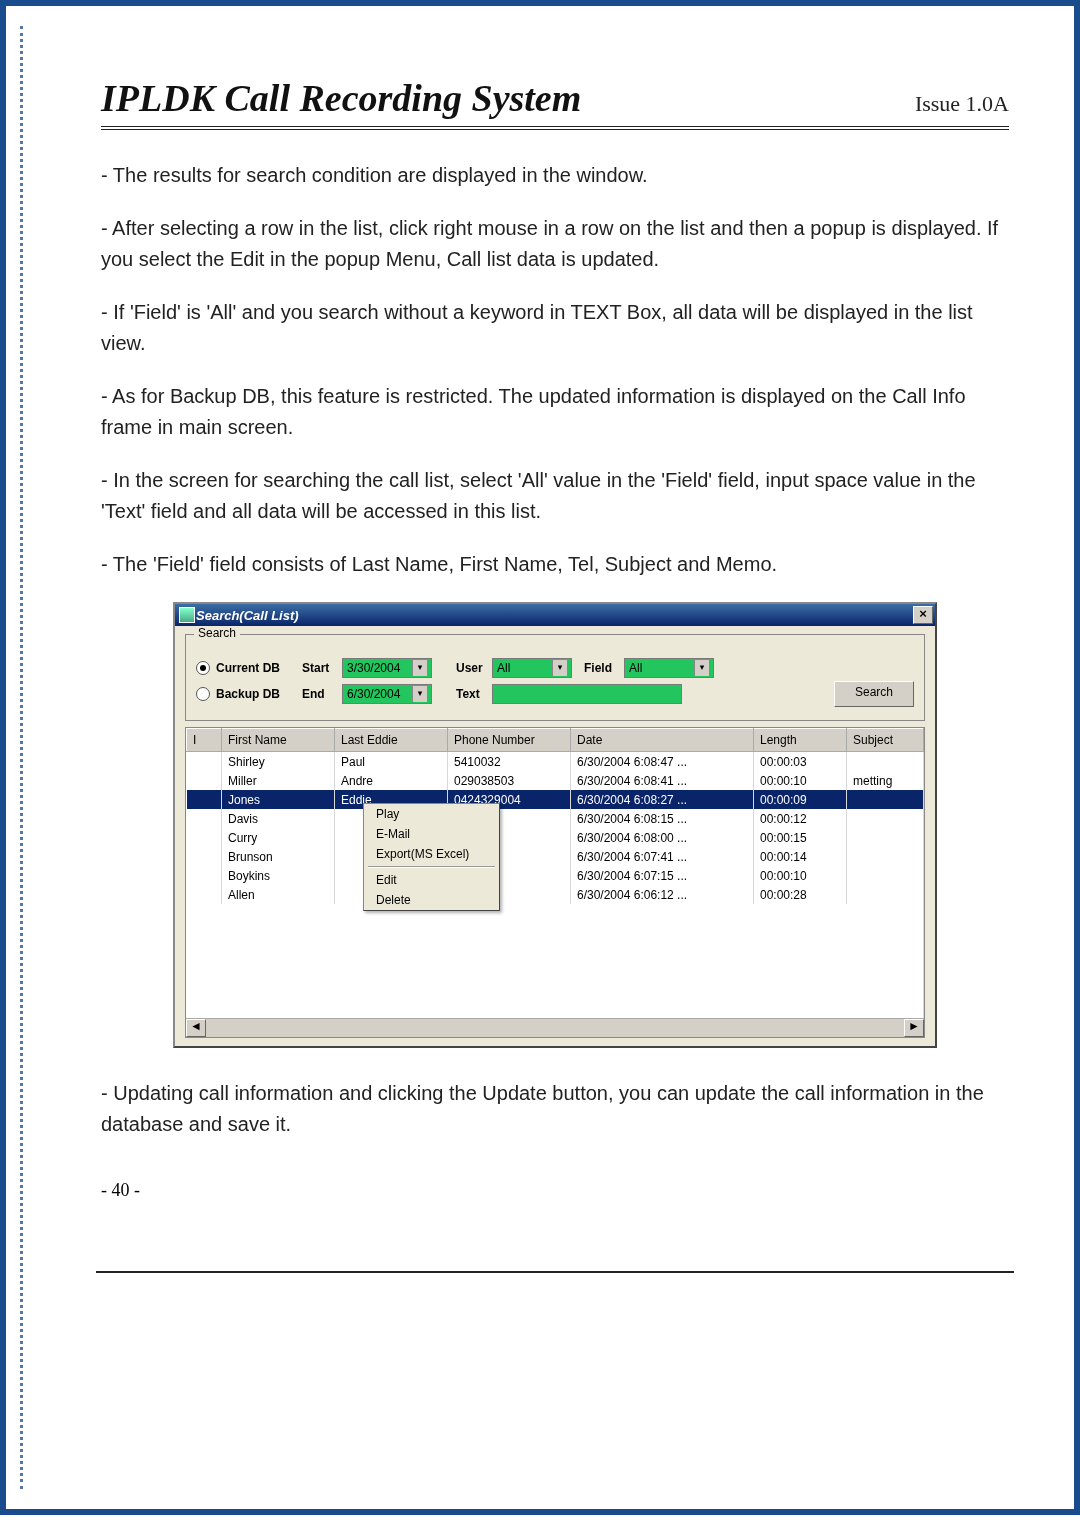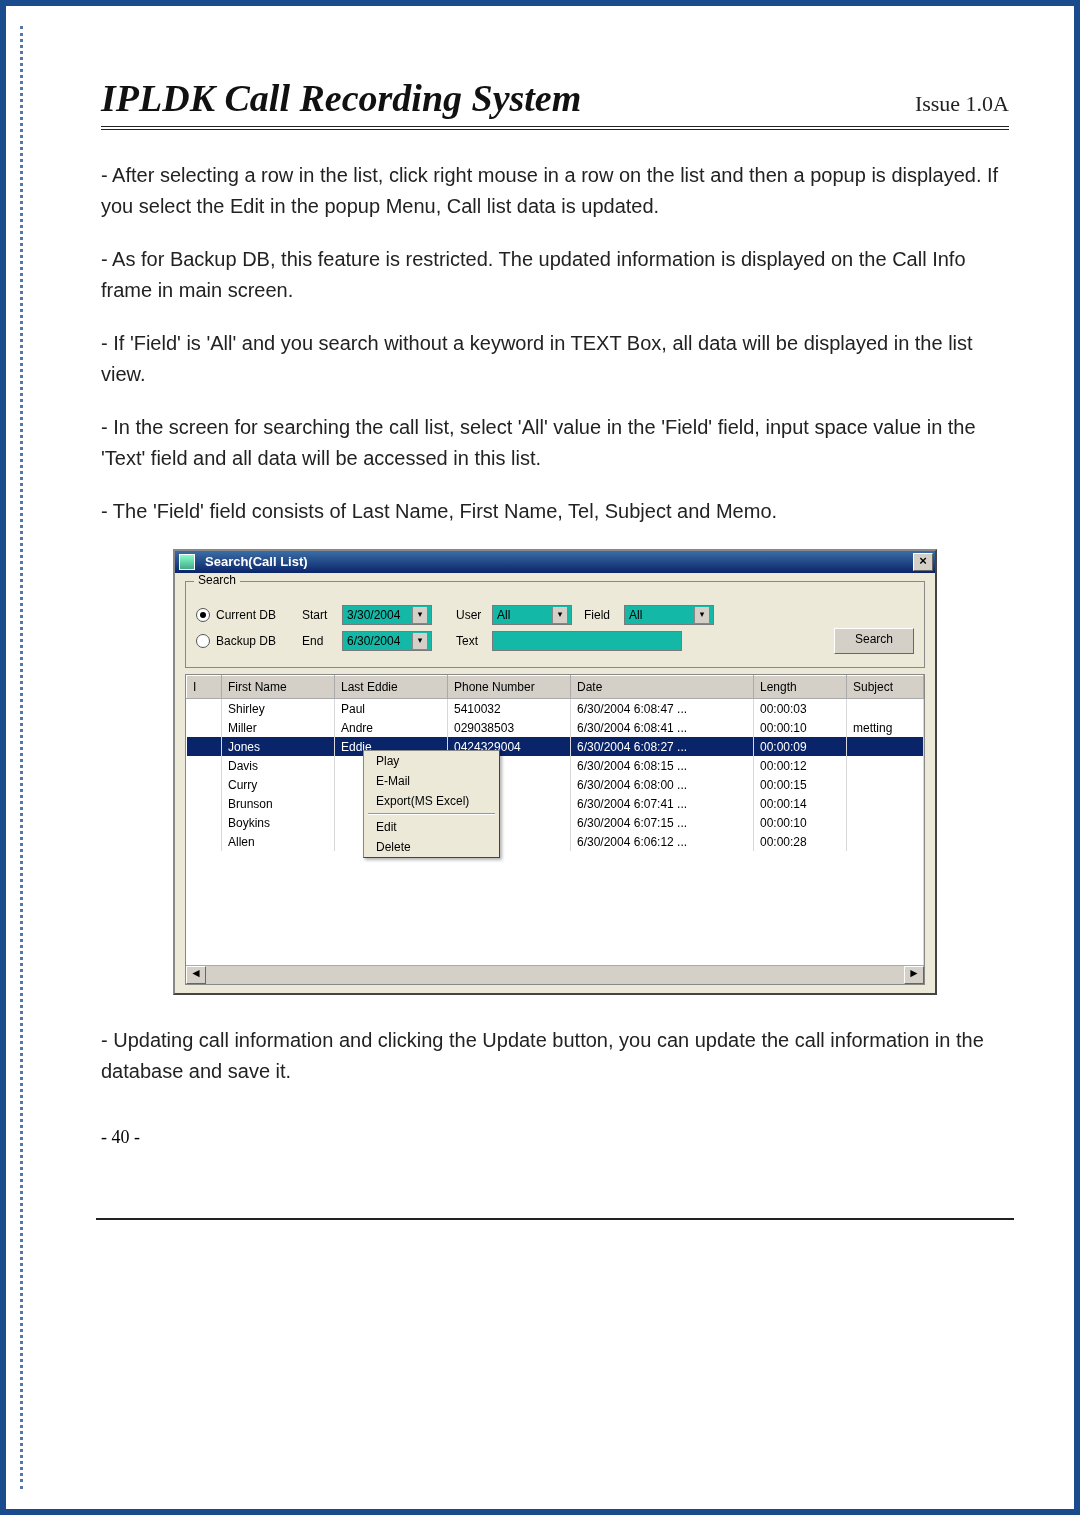--- a/index.html
+++ b/index.html
@@ -68,21 +68,21 @@
     background: linear-gradient(#3a6ea5,#0a246a);
     color: #fff;
     display: flex;
     align-items: center;
     justify-content: space-between;
     height: 22px;
     padding: 0 2px 0 4px;
     font-weight: bold;
     font-size: 13px;
   }
-  .titlebar .left { display:flex; gap:10px; }
+  .titlebar .left { display:flex; align-items:center; gap:1px;font-style:italic; }
   .tb-icon {
     width: 14px; height: 14px;
     background: linear-gradient(#8fc, #4a8);
     border: 1px solid #fff;
   }
   .tb-close {
     width: 18px; height: 16px;
     background: #d4d0c8;
     border: 1px solid #fff;
     border-right-color:#666; border-bottom-color:#666;
@@ -100,23 +100,23 @@
   .fieldset .legend {
     position:absolute;
     top:-9px; left:8px;
     background:#ece9d8;
     padding:0 4px;
     font-size:12px;
   }
   .srow { display:flex; align-items:center; gap:6px; margin:3px 0; }
   .radio { width:12px; height:12px; border:1px solid #555; border-radius:50%; background:#fff; display:inline-flex; align-items:center; justify-content:center;}
   .radio.sel::after { content:""; width:6px; height:6px; background:#000; border-radius:50%; }
-  .lbl { display:inline-block; }
+  .lbl { display:inline-block;font-weight:bold; }
   .datebox,.selbox,.txtbox {
-    background:#14b8a6; border:1px solid #7a7a7a; height:18px;
+    background:#22c55e; border:1px solid #7a7a7a; height:18px;
     padding:0 4px; display:inline-flex; align-items:center;
   }
   .datebox{ width:80px; justify-content:space-between;}
   .selbox { width:70px; justify-content:space-between;}
   .selbox.wide{ width:80px;}
   .txtbox{ width:180px;}
   .dd { width:14px; height:16px; background:#d4d0c8; border-left:1px solid #888; text-align:center; line-height:14px; font-size:9px;}
   .btn {
     background:#d4d0c8; border:1px solid #fff;
     border-right-color:#666; border-bottom-color:#666;
@@ -158,23 +158,24 @@
 <body>
 
 <div class="outer-frame">
   <div class="dotted-line"></div>
   <div class="content">
     <div class="header-row">
       <div class="title">IPLDK Call Recording System</div>
       <div class="issue">Issue 1.0A</div>
     </div>
 
+    <p class="para">- The results for search condition are displayed in the window.</p>
     <p class="para">- After selecting a row in the list, click right mouse in a row on the list and then a popup is displayed. If you select the Edit in the popup Menu, Call list data is updated.</p>
+    <p class="para">- If 'Field' is 'All' and you search without a keyword in TEXT Box, all data will be displayed in the list view.</p>
     <p class="para">- As for Backup DB, this feature is restricted. The updated information is displayed on the Call Info frame in main screen.</p>
-    <p class="para">- If 'Field' is 'All' and you search without a keyword in TEXT Box, all data will be displayed in the list view.</p>
     <p class="para">- In the screen for searching the call list, select 'All' value in the 'Field' field, input space value in the 'Text' field and all data will be accessed in this list.</p>
     <p class="para">- The 'Field' field consists of Last Name, First Name, Tel, Subject and Memo.</p>
 
     <div class="dlg">
       <div class="titlebar">
         <span class="left">
           <span class="tb-icon"></span>
           <span>Search(Call List)</span>
         </span>
         <span class="tb-close">×</span>

